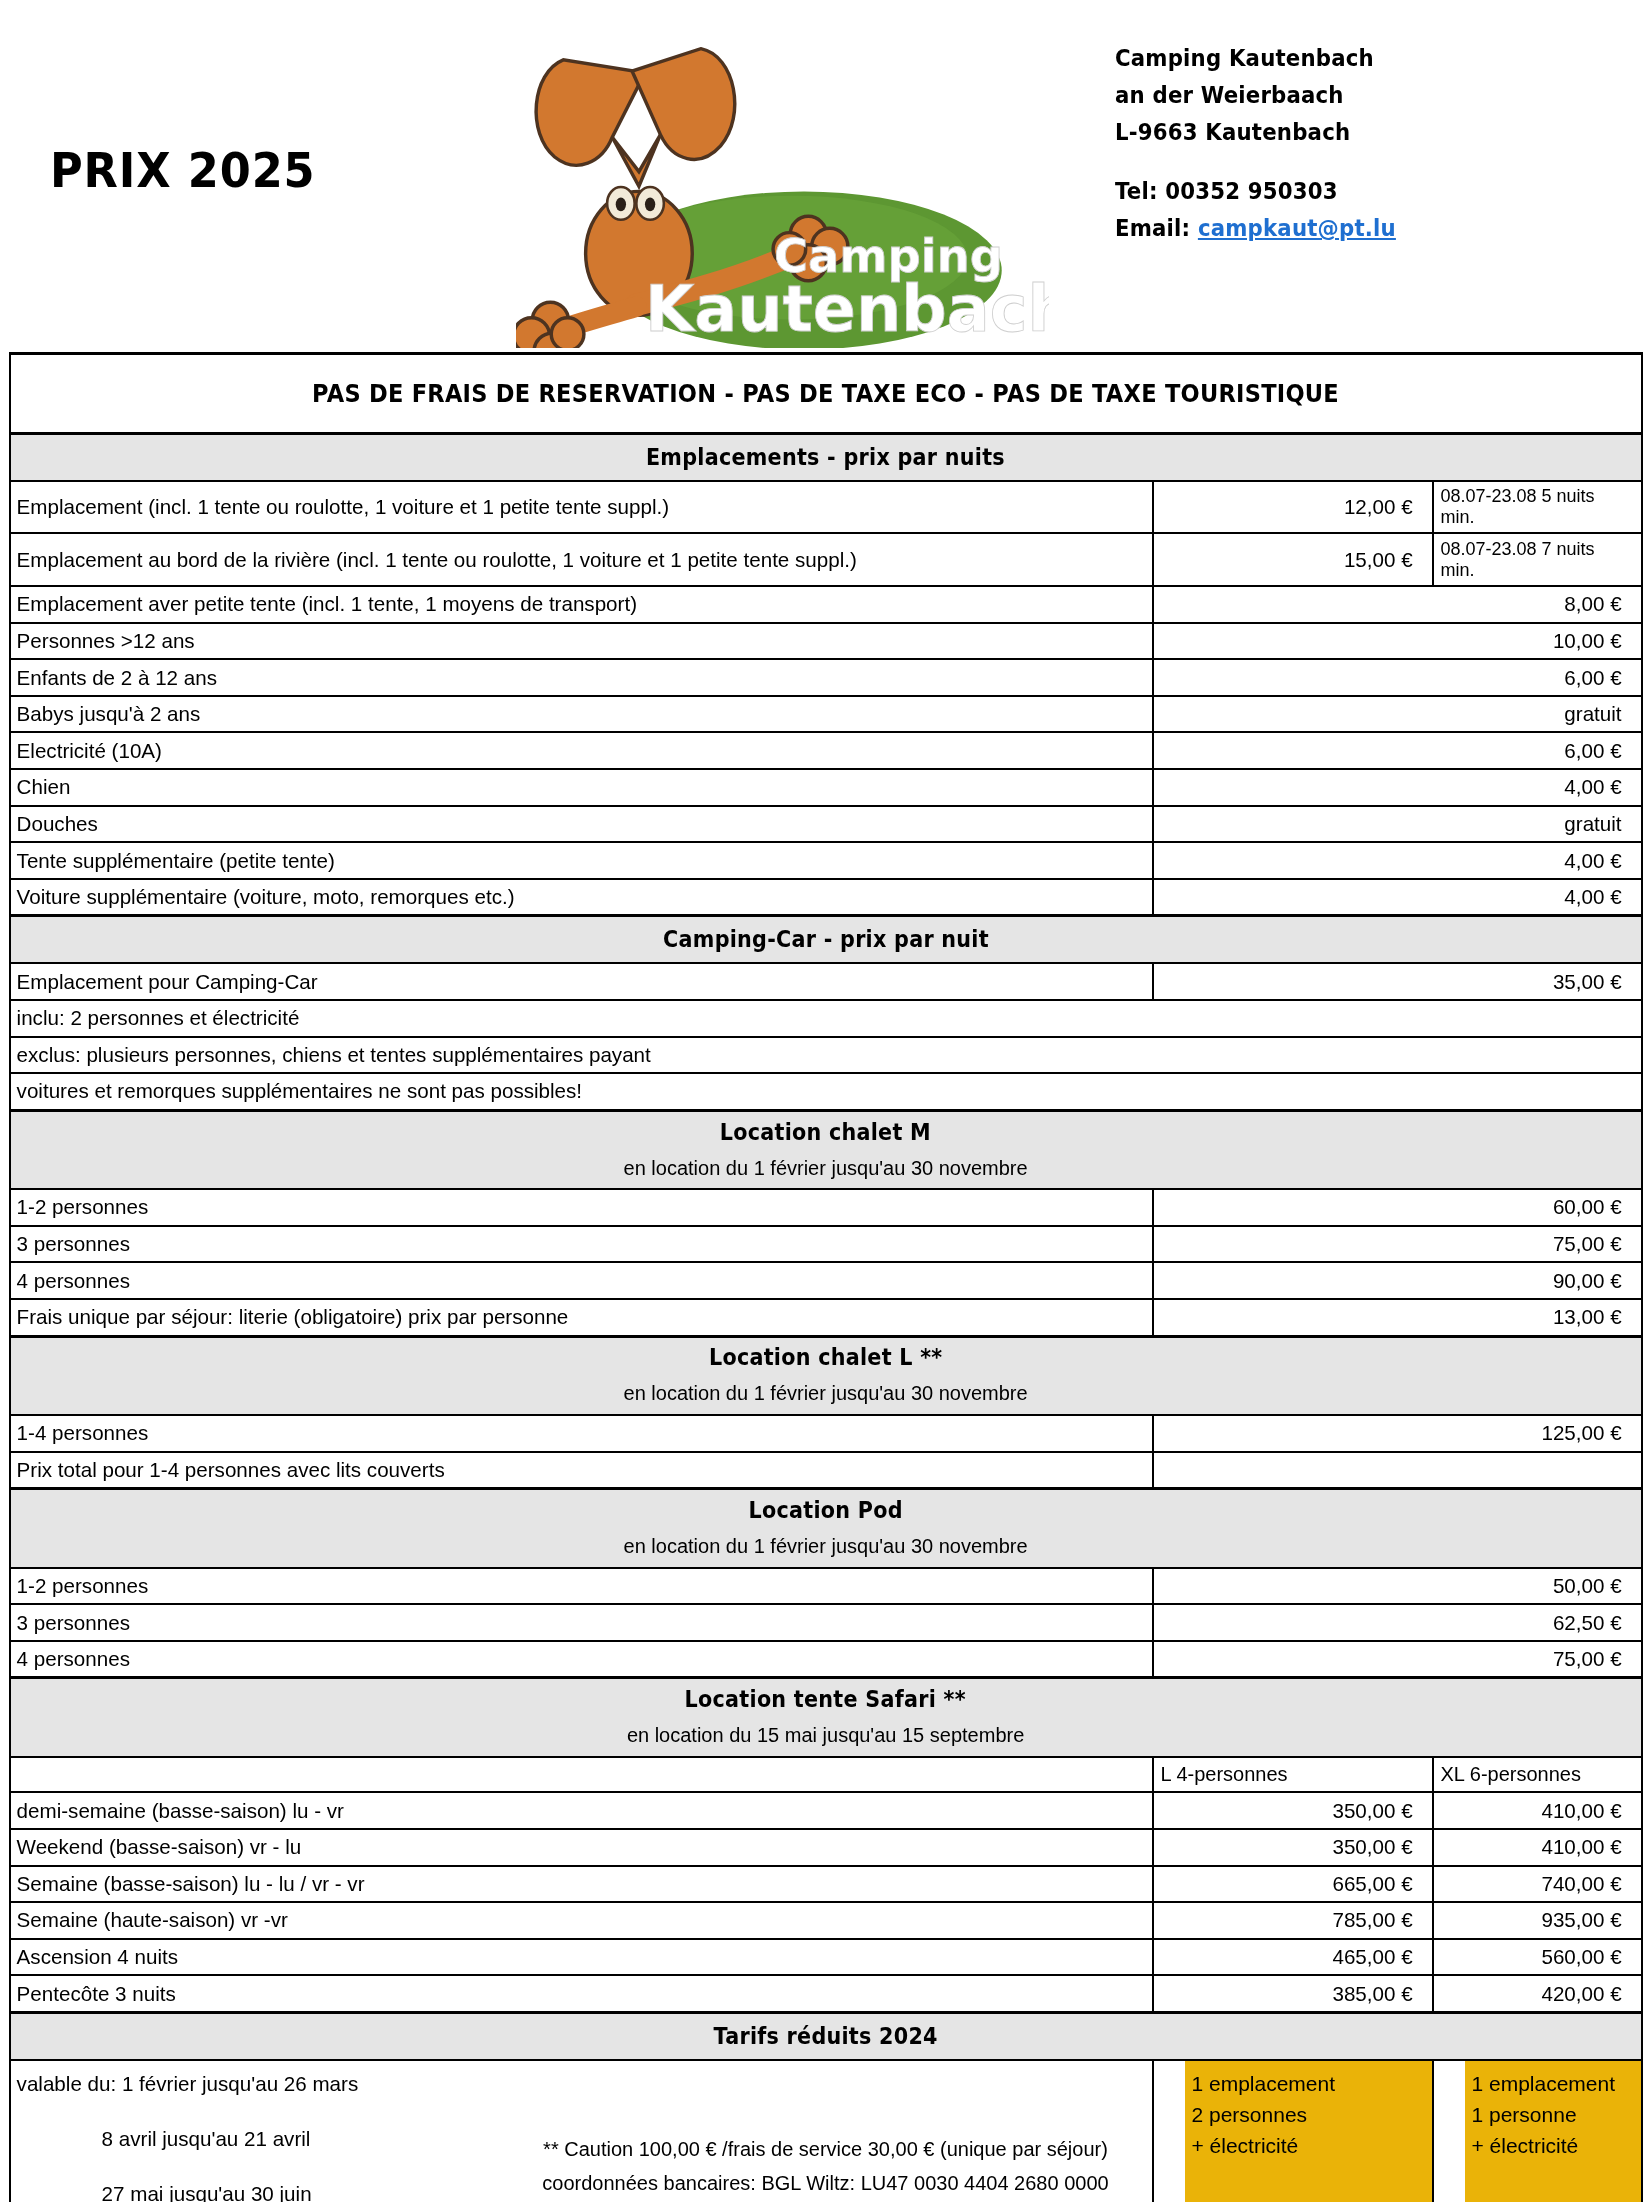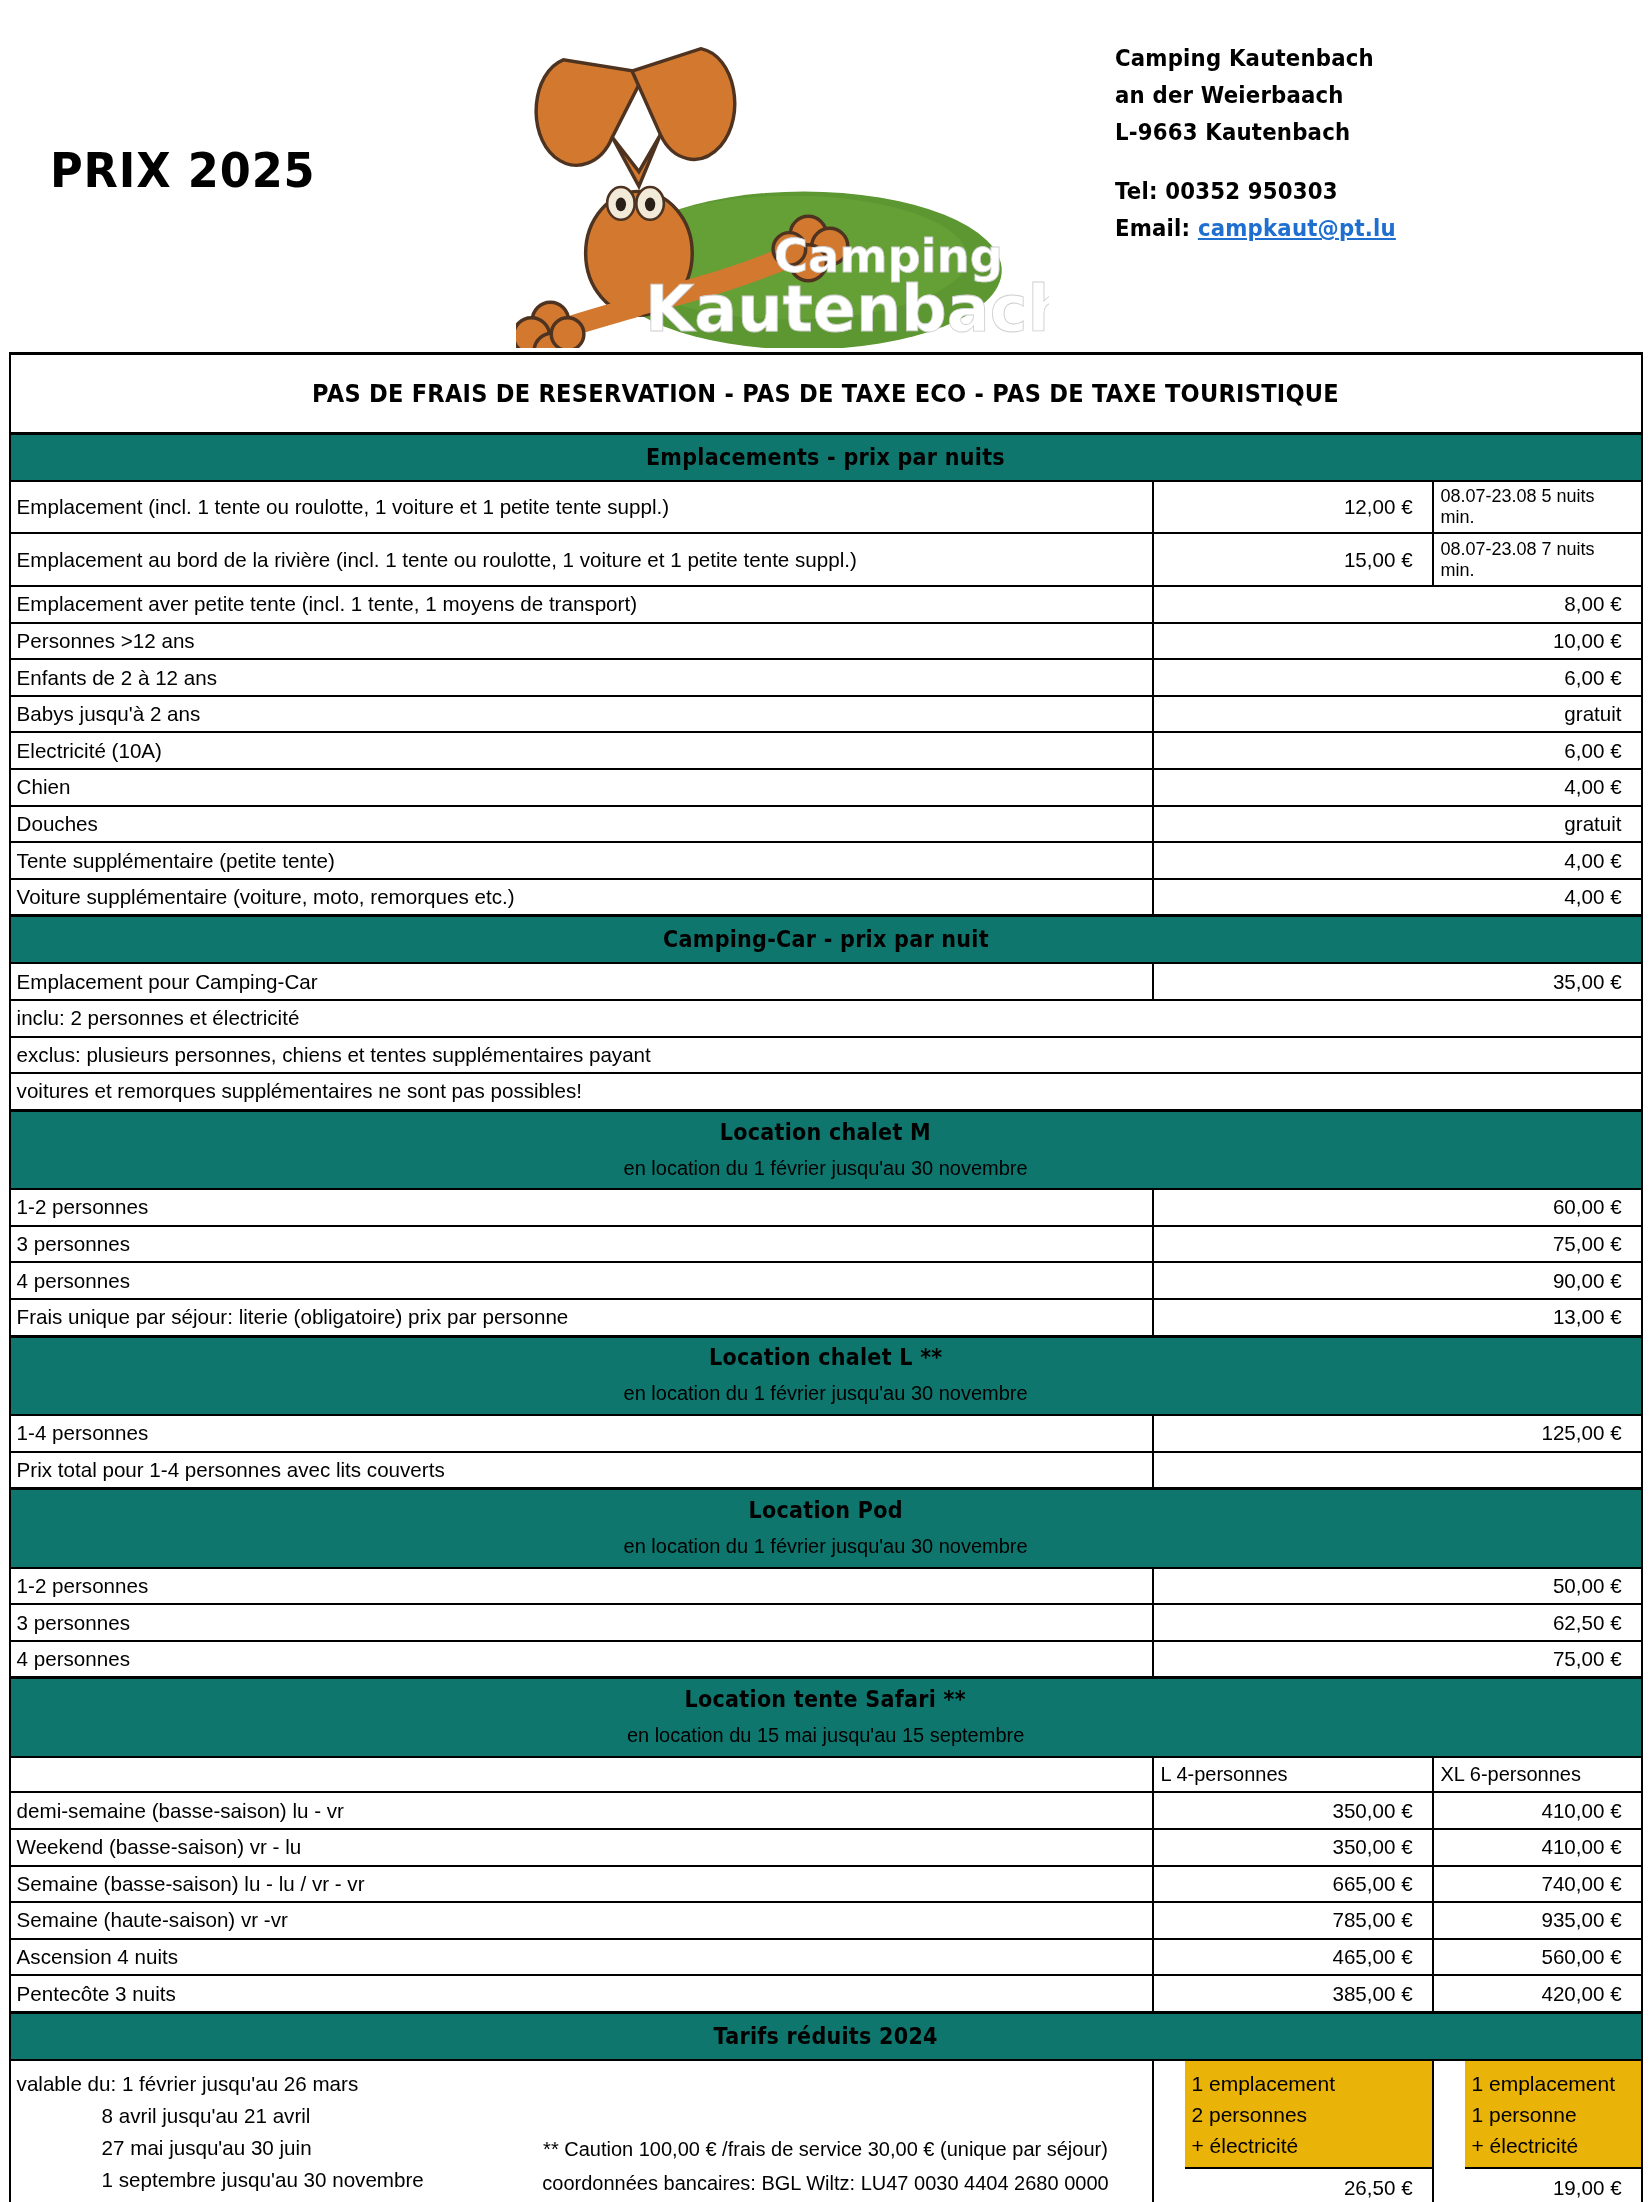--- a/index.html
+++ b/index.html
@@ -118,21 +118,21 @@
   .banner span {
     font-family: "DejaVu Sans", sans-serif;
     font-weight: bold;
     font-size: 25px;
     letter-spacing: 0.3px;
     transform: scaleX(0.9);
   }
 
   
   .section {
-    background: #0f766e;
+    background: #e5e5e5;
     border-bottom: 2.6px solid #000;
     border-top: 0.9px solid #000;
     text-align: center;
     padding: 6.9px 0 8.6px;
   }
   .section .stitle {
     font-family: "DejaVu Sans", sans-serif;
     font-weight: bold;
     font-size: 23px;
     letter-spacing: 0.3px;
@@ -162,21 +162,21 @@
     display: flex;
     border-bottom: 2.6px solid #000;
   }
   .tarifs-left {
     flex: 0 0 1143px;
     border-right: 2.2px solid #000;
     padding: 7.7px 0 10.3px 6px;
     font-size: 20.6px;
     line-height: 32px;
   }
-  .tarifs-left .ind { padding-left: 85px; }
+  .tarifs-left .ind { padding-left: 85px; margin-top: 23px; }
   .tarifs-col {
     flex: 0 0 280px;
     border-right: 2.2px solid #000;
     display: flex;
     flex-direction: column;
   }
   .tarifs-col.last { flex: 1 1 auto; border-right: none; }
   .tarifs-col .desc {
     background: #eab308;
     padding: 7.7px 6.9px 6px 6.9px;

